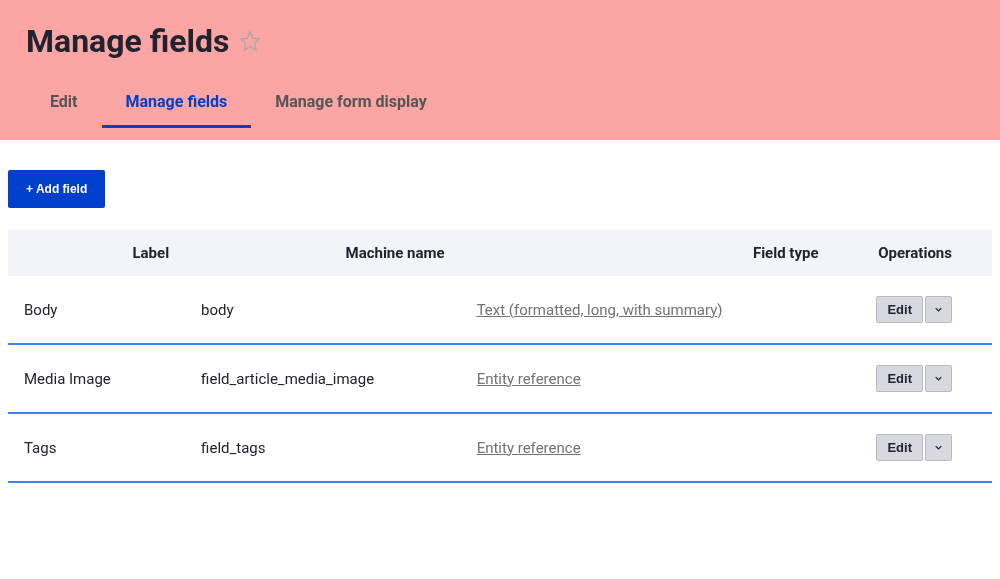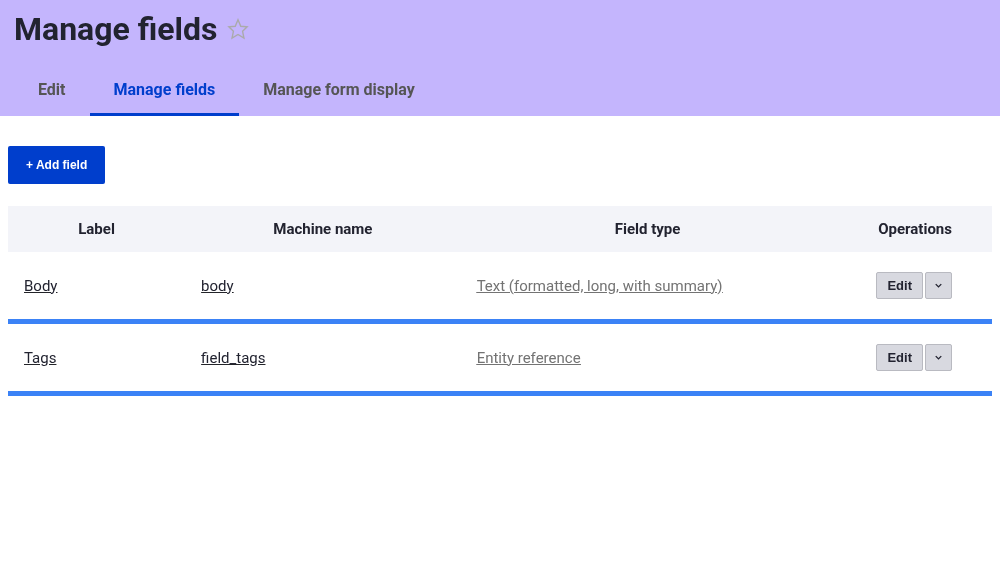--- a/index.html
+++ b/index.html
@@ -6,22 +6,22 @@
       margin: 0;
       padding: 0;
       box-sizing: border-box;
     }
     body {
       font-family: -apple-system, BlinkMacSystemFont, "Segoe UI", Roboto, sans-serif;
       background: #fff;
       color: #232429;
     }
     .header-section {
-      background: #c4b5fd;
-      padding: 0;
+      background: #fca5a5;
+      padding: 12px;
     }
     .page-title-row {
       display: flex;
       align-items: center;
       gap: 10px;
       padding: 10px 14px 18px 14px;
     }
     h1.page-title {
       font-size: 32px;
       font-weight: 700;
@@ -66,33 +66,32 @@
       margin-top: 22px;
     }
     table {
       width: 100%;
       border-collapse: collapse;
     }
     thead tr {
       background: #f3f4f9;
     }
     th {
-      text-align: center;
+      text-align: right;
       padding: 14px 16px;
       font-size: 15px;
       font-weight: 700;
       color: #222330;
     }
     th.operations {
       text-align: right;
       padding-right: 40px;
     }
     tbody tr {
-      border-bottom: 5px solid #3b82f6;
-      text-decoration: underline;
+      border-bottom: 2px solid #3b82f6;
     }
     td {
       padding: 20px 16px;
       font-size: 15px;
       color: #222330;
       vertical-align: middle;
     }
     td.field-type a {
       color: #737373;
       text-decoration: underline;
@@ -165,20 +164,33 @@
           <th class="col-machine">Machine name</th>
           <th class="col-type">Field type</th>
           <th class="col-ops operations">Operations</th>
         </tr>
       </thead>
       <tbody id="table-body">
           <tr>
             <td>Body</td>
             <td>body</td>
             <td class="field-type"><a href="#">Text (formatted, long, with summary)</a></td>
+            <td class="operations-cell"><span class="op-group">
+                <button class="op-button">Edit</button>
+                <button class="dropdown-button">
+                  <svg class="chevron" viewBox="0 0 24 24" fill="none" stroke="#222330" stroke-width="3">
+                    <polyline points="6 9 12 15 18 9"></polyline>
+                  </svg>
+                </button>
+              </span></td>
+          </tr>
+          <tr>
+            <td>Media Image</td>
+            <td>field_article_media_image</td>
+            <td class="field-type"><a href="#">Entity reference</a></td>
             <td class="operations-cell"><span class="op-group">
                 <button class="op-button">Edit</button>
                 <button class="dropdown-button">
                   <svg class="chevron" viewBox="0 0 24 24" fill="none" stroke="#222330" stroke-width="3">
                     <polyline points="6 9 12 15 18 9"></polyline>
                   </svg>
                 </button>
               </span></td>
           </tr>
           <tr>

